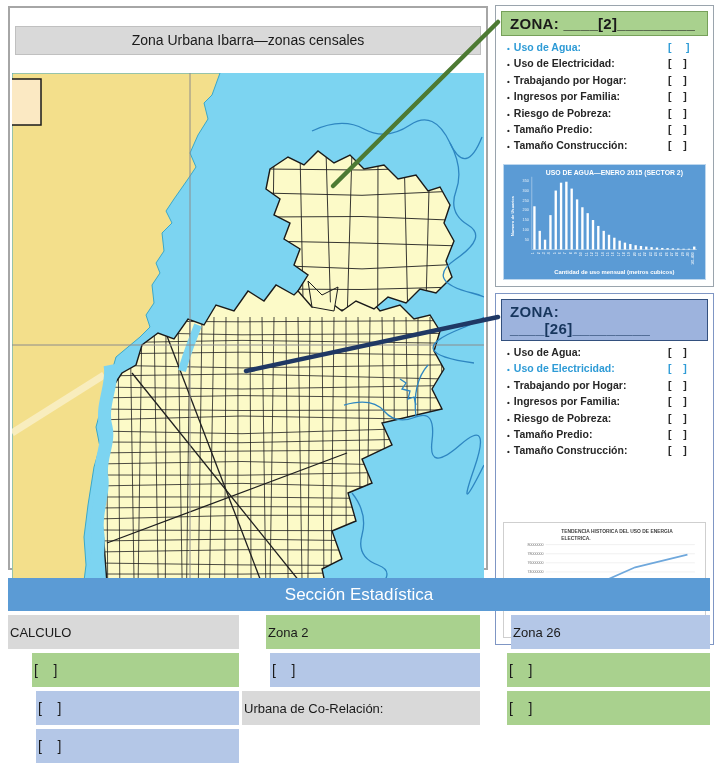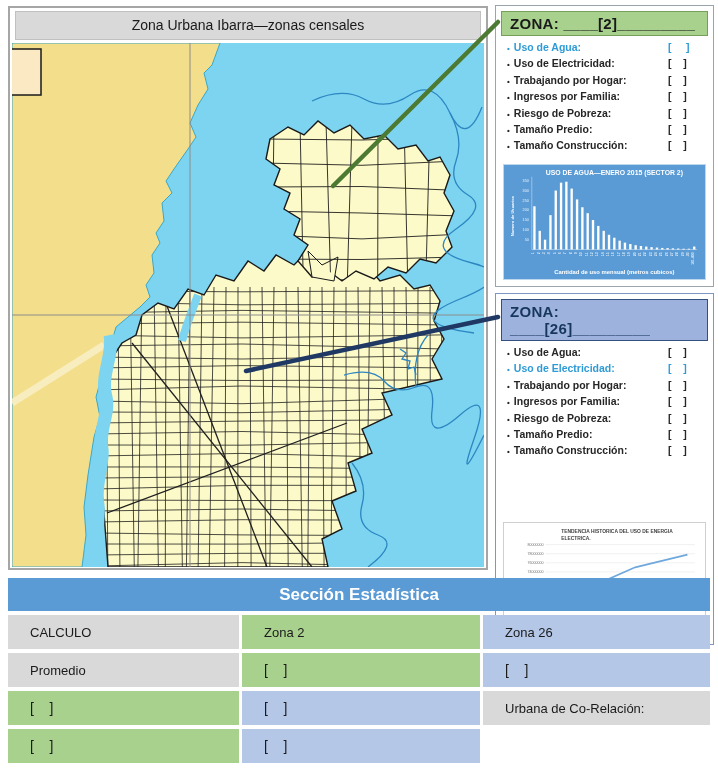--- a/index.html
+++ b/index.html
@@ -2,21 +2,21 @@
 <html><head>
 <meta charset="utf-8">
 <style>
   html,body{margin:0;padding:0;}
   body{font-family:"Liberation Sans",sans-serif;background:#ffffff;}
   .page{position:relative;width:718px;height:768px;background:#ffffff;overflow:hidden;}
 
   
   .map-panel{position:absolute;left:8px;top:6px;width:480px;height:564px;
     border:2px solid #a6a6a6;background:#ffffff;box-sizing:border-box;}
-  .map-title{margin:3px 5px;height:27px;line-height:27px;text-align:center;
+  .map-title{margin:18px 5px;height:27px;line-height:27px;text-align:center;
     background:#d9d9d9;border:1px solid #c0c0c0;color:#1a1a1a;font-size:14px;}
   .map-svg{display:block;margin:0 2px;width:472px;height:524px;}
 
   
   .zone-panel{position:absolute;left:495px;width:219px;background:#ffffff;box-sizing:border-box;}
   .zone-panel.p1{top:5px;height:282px;border:1.5px solid #9aa4ad;}
   .zone-panel.p2{top:293px;height:352px;border:1.5px solid #7f96c4;}
   .zone-header{margin:5px 5px 4px 5px;padding:3px 8px;font-size:15px;font-weight:bold;
     letter-spacing:.3px;box-sizing:border-box;}
   .p1 .zone-header{background:#a9d18e;border:1.2px solid #76a05a;color:#1a1a1a;}
@@ -28,29 +28,29 @@
   .z-item .bullet{font-size:8px;margin-right:4px;}
   .z-item .z-label{flex:1;}
   .z-item .z-value{white-space:pre;width:36px;text-align:left;}
   .chart-box{position:absolute;left:7px;right:7px;bottom:6px;height:114px;}
   .p1 .chart-box{border:1px solid #bdd7ee;background:#5b9bd5;}
   .p2 .chart-box{border:1px solid #cfcfcf;background:#ffffff;}
   .chart-box svg{display:block;width:100%;height:100%;}
 
   
   .stats-header{position:absolute;left:8px;top:578px;width:702px;height:33px;
-    background:#5b9bd5;color:#ffffff;font-size:17px;font-weight:bold;
+    background:#5b9bd5;color:#ffffff;font-size:17px;font-weight:normal;
     text-align:center;line-height:33px;}
   .stats-table{position:absolute;left:8px;top:615px;width:702px;
     display:grid;grid-template-columns:231px 238px 227px;grid-auto-rows:34px;
     column-gap:3px;row-gap:4px;font-size:13px;color:#1a1a1a;}
-  .cell{display:flex;align-items:center;padding-left:22px;box-sizing:border-box;}
+  .cell{display:flex;align-items:center;padding-left:2px;box-sizing:border-box;}
   .cell.gray{background:#d9d9d9;}
-  .cell.green{background:#a9d18e;}
-  .cell.blue{background:#b4c7e7;}
+  .cell.green{background:#a9d18e;margin-left:24px;}
+  .cell.blue{background:#b4c7e7;margin-left:28px;}
   .cell .brackets{white-space:pre;font-size:14px;}
 
   
   .overlay{position:absolute;left:0;top:0;width:718px;height:768px;pointer-events:none;}
 </style>
 </head>
 <body>
 
 <div class="page">
 
@@ -364,23 +364,20 @@
           <text x="7" y="60" font-size="3.8" fill="#737373" text-anchor="middle" transform="rotate(-90 7 60)">Kw/h</text>
         </svg>
       </div>
   </div>
 
   <div class="stats-header">Sección Estadística</div>
   <div class="stats-table" id="stats-table">
     <div class="cell gray">CALCULO</div>
     <div class="cell green">Zona 2</div>
     <div class="cell blue">Zona 26</div>
-  <div class="cell gray">
-        <span>Promedio</span>
-      </div>
       <div class="cell green">
         <span class="brackets">[    ]</span>
       </div>
       <div class="cell blue">
         <span class="brackets">[    ]</span>
       </div>
       <div class="cell green">
         <span class="brackets">[    ]</span>
       </div>
       <div class="cell blue">

